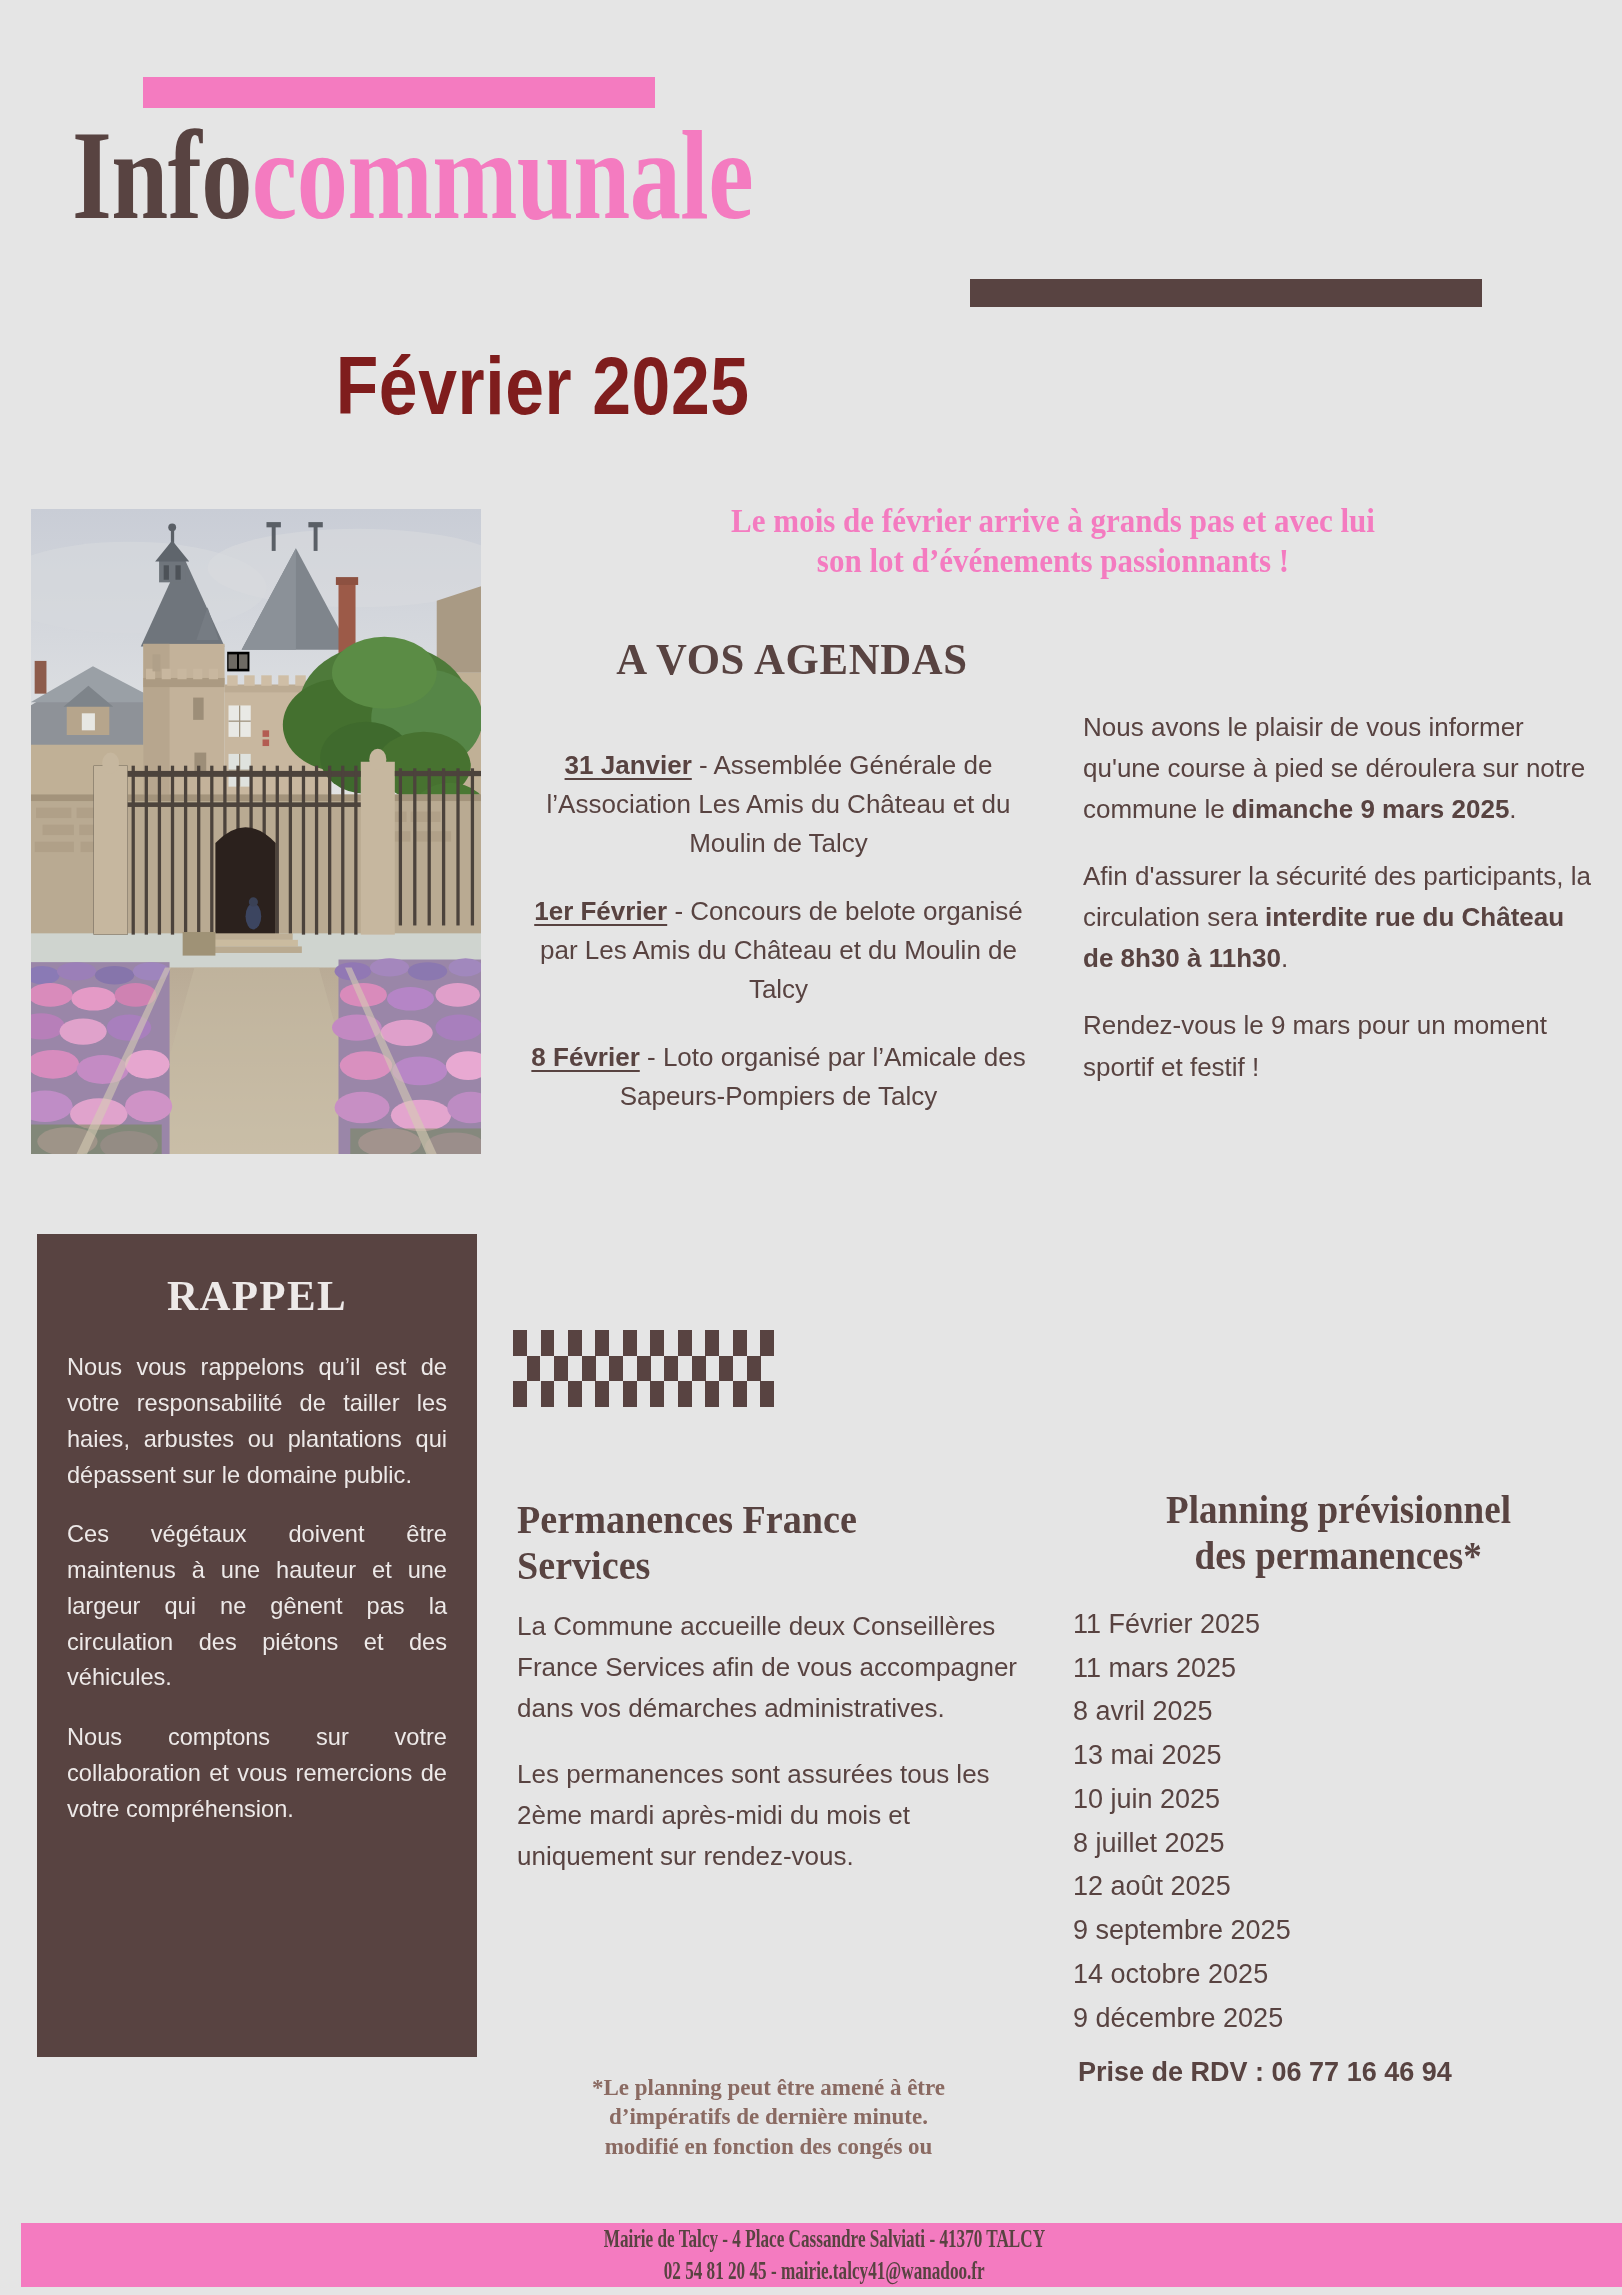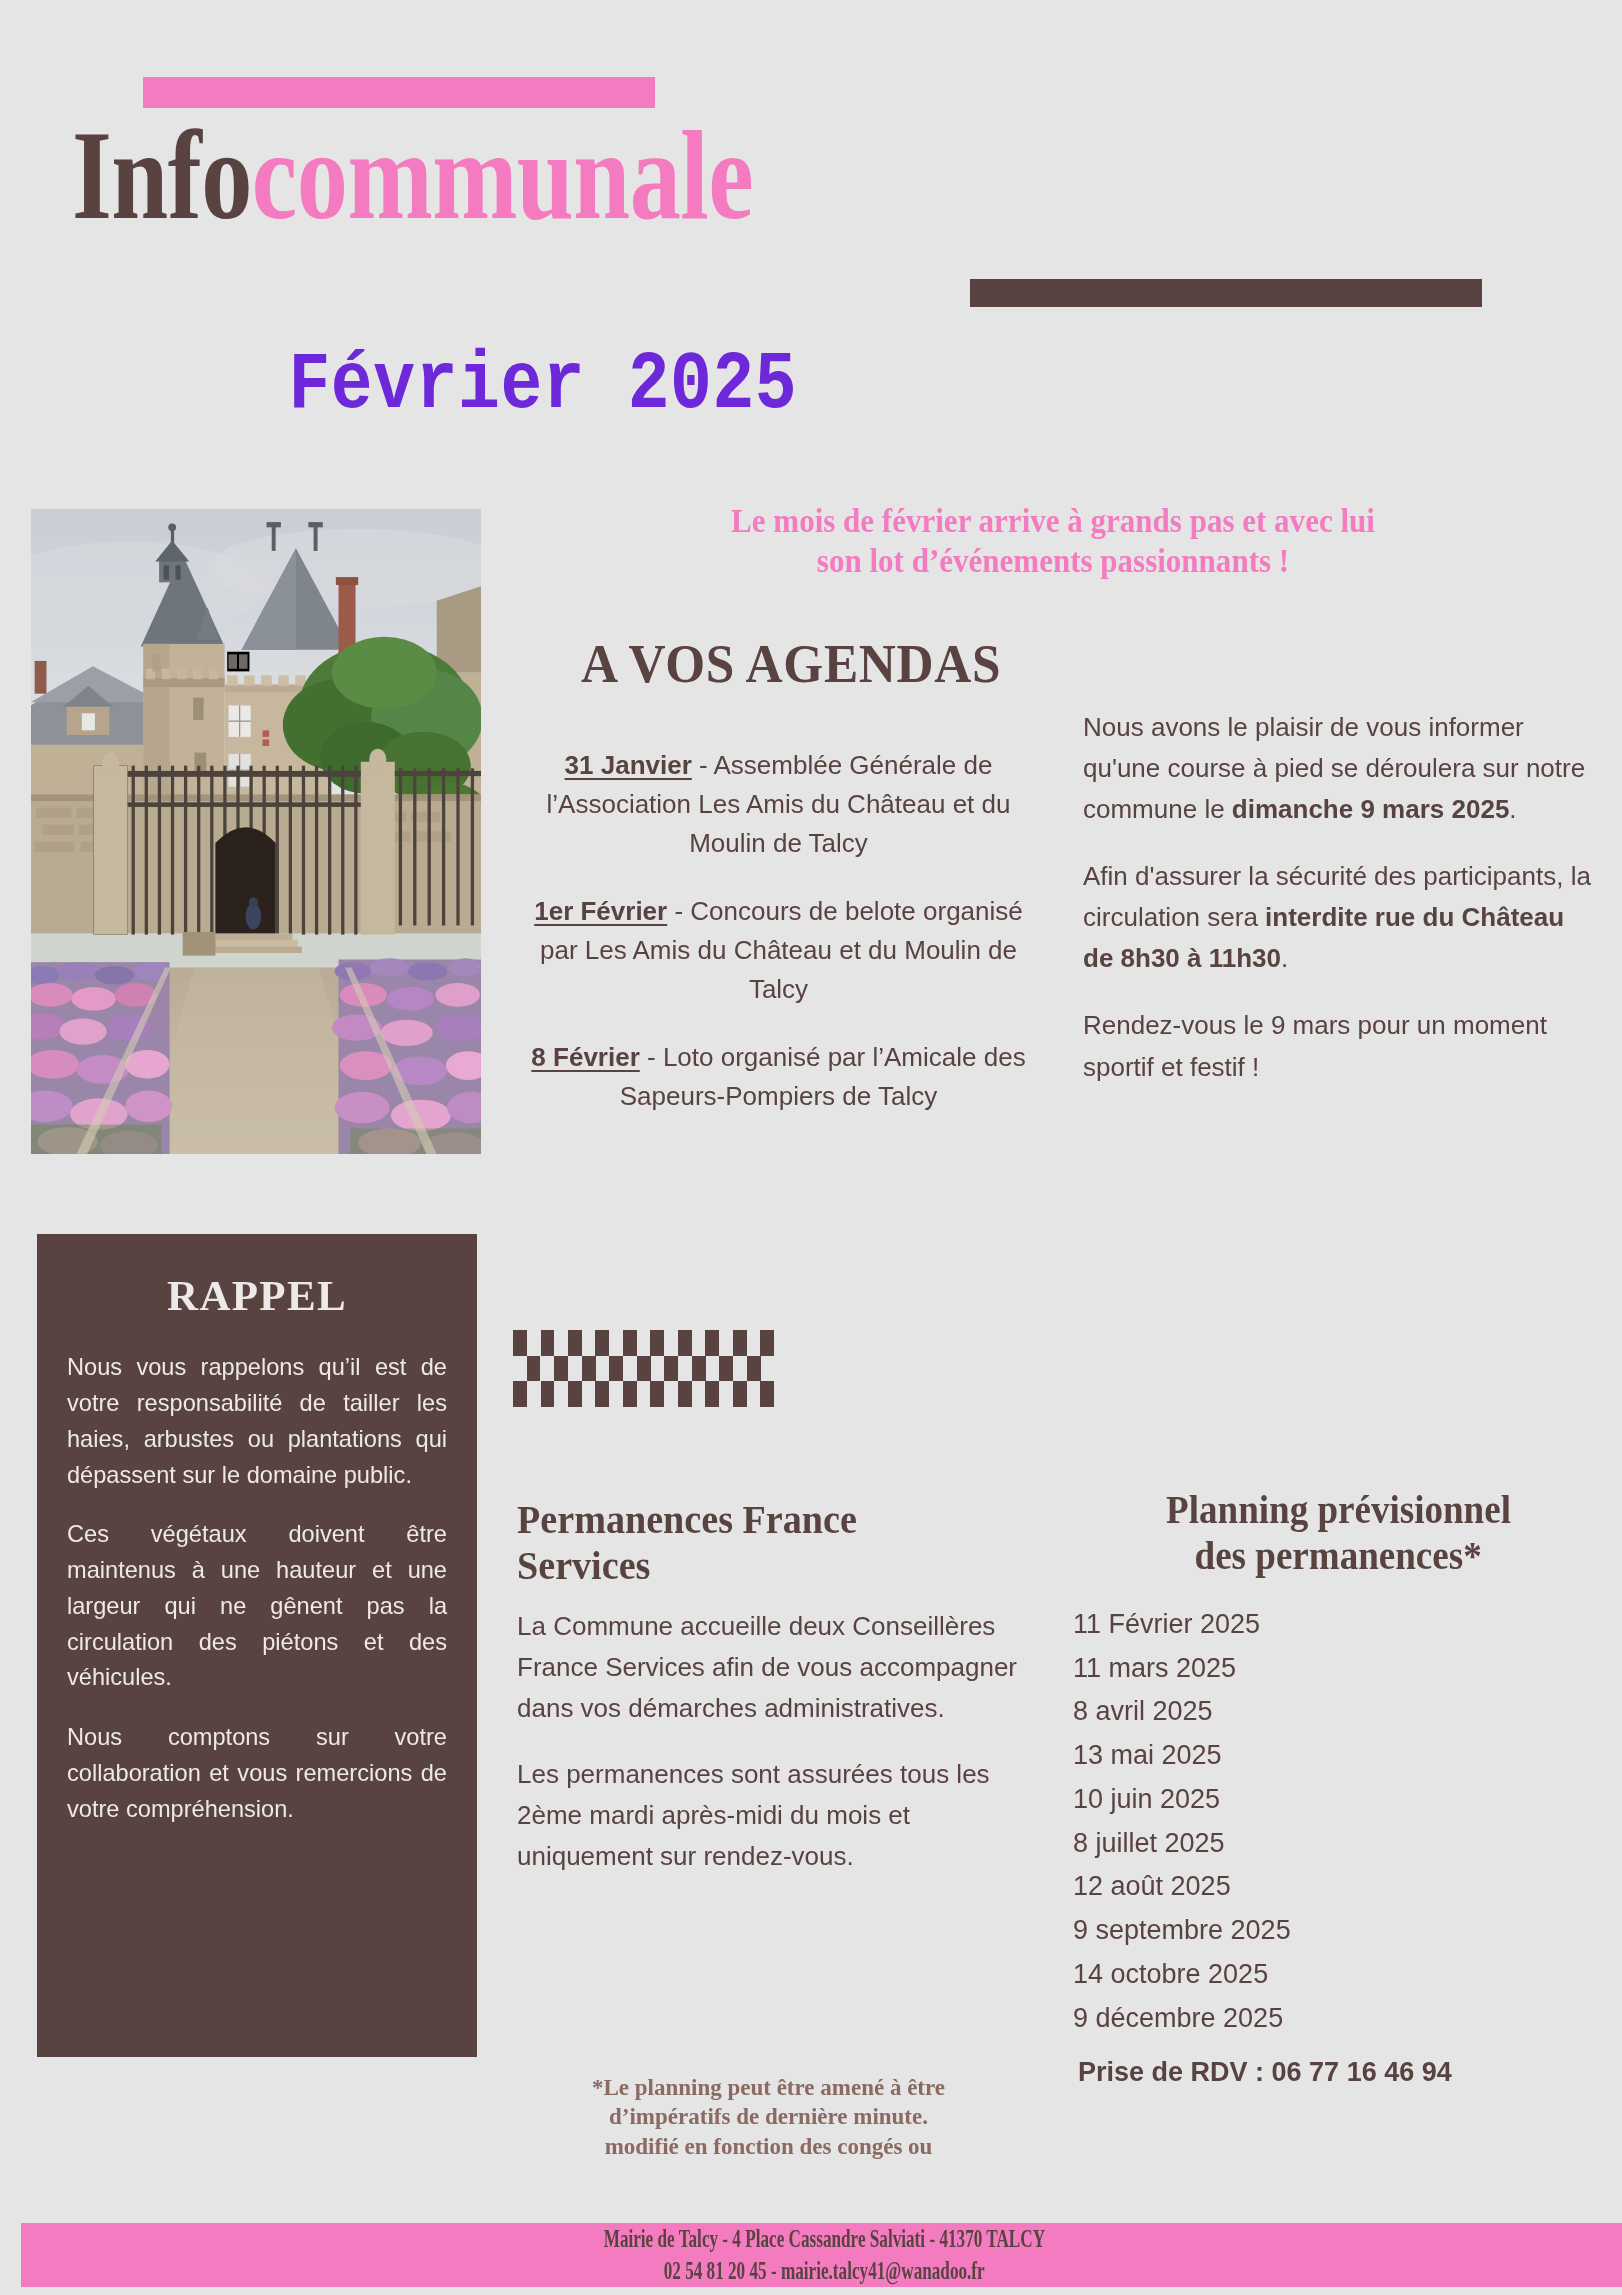--- a/index.html
+++ b/index.html
@@ -36,24 +36,24 @@
     transform:scaleX(0.80);
     transform-origin:left top;
   }
   .masthead .w1 { color:#584341; }
   .masthead .w2 { color:#F47BC0; }
 
   .issue-date {
     position:absolute; left:0; top:340px;
     width:1086px;
     text-align:center;
-    font-family:Liberation Mono, monospace;
+    font-family:Liberation Sans, sans-serif;
     font-weight:700;
     font-size:81px;
-    color:#6d28d9;
+    color:#7f1d1d;
     letter-spacing:0.7px;
   }
   .issue-date span { display:inline-block; transform:scaleX(0.86); }
 
   .tagline {
     position:absolute; left:497px; top:501px;
     width:1112px;
     text-align:center;
     font-family:"Liberation Serif", serif;
     font-weight:700;
@@ -71,21 +71,21 @@
     overflow:hidden;
   }
   .photo svg { display:block; width:100%; height:100%; }
 
   
   .h-agendas {
     position:absolute; left:523px; top:633px;
     width:537px; text-align:center;
     font-family:"Liberation Serif", serif;
     font-weight:700;
-    font-size:54px;
+    font-size:45px;
     color:#584341;
     letter-spacing:0.7px;
   }
   .h-agendas span { display:inline-block; transform:scaleX(0.95); }
 
   
   .agenda {
     position:absolute; left:517px; top:746px;
     width:523px;
     text-align:center;

